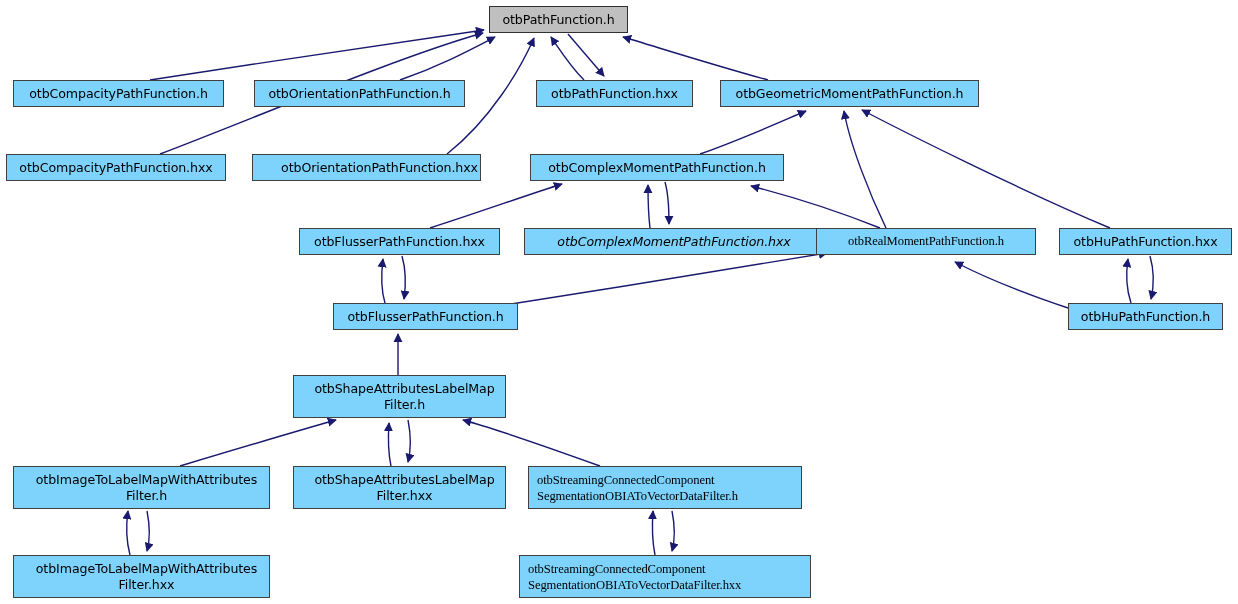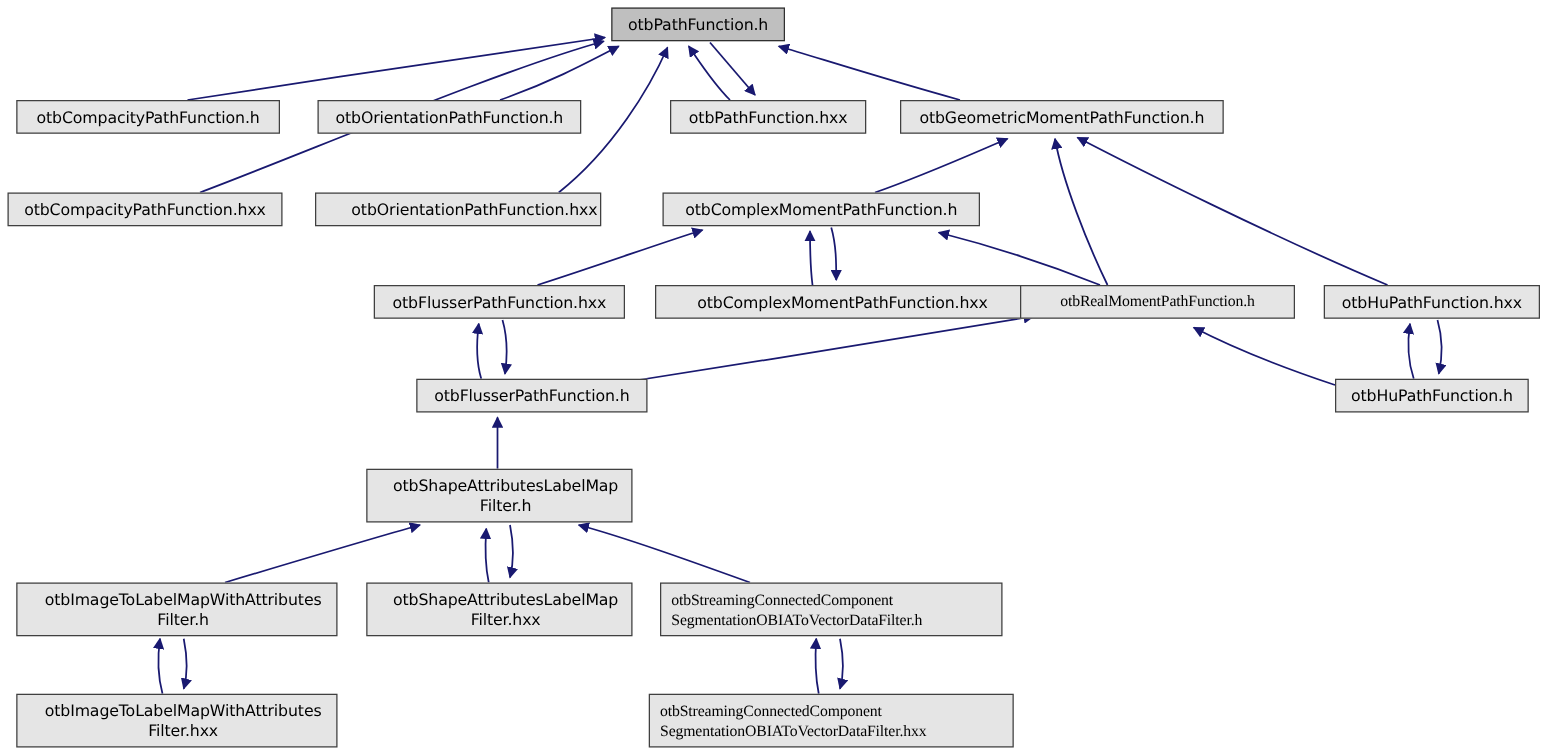--- a/index.html
+++ b/index.html
@@ -22,21 +22,21 @@
     left: 0;
     top: 0;
     width: 1238px;
     height: 604px;
     pointer-events: none;
   }
   .node {
     position: absolute;
     box-sizing: border-box;
     border: 1px solid #404040;
-    background: #e5e5e5;
+    background: #7dd3fc;
     color: #000000;
     font-size: 12.6px;
     line-height: 15px;
     display: flex;
     align-items: center;
     justify-content: center;
     text-align: center;
     white-space: pre-line;
     padding: 0 6px;
     letter-spacing: -0.1px;
@@ -101,21 +101,21 @@
     </svg>
 <div class="node root" style="left: 489px; top: 6px; width: 139px; height: 27px;">otbPathFunction.h</div>
     <div class="node" style="left: 13px; top: 80px; width: 211px; height: 27px;">otbCompacityPathFunction.h</div>
     <div class="node" style="left: 254px; top: 80px; width: 211px; height: 27px;">otbOrientationPathFunction.h</div>
     <div class="node" style="left: 536px; top: 80px; width: 157px; height: 27px;">otbPathFunction.hxx</div>
     <div class="node" style="left: 720px; top: 80px; width: 259px; height: 27px;">otbGeometricMomentPathFunction.h</div>
     <div class="node" style="left: 6px; top: 154px; width: 220px; height: 27px;">otbCompacityPathFunction.hxx</div>
     <div class="node" style="left: 252px; top: 154px; width: 229px; height: 27px; padding-left: 32px;">otbOrientationPathFunction.hxx</div>
     <div class="node" style="left: 530px; top: 154px; width: 254px; height: 27px;">otbComplexMomentPathFunction.h</div>
     <div class="node" style="left: 299px; top: 228px; width: 201px; height: 27px;">otbFlusserPathFunction.hxx</div>
-    <div class="node" style="left: 524px; top: 228px; width: 300px; height: 27px;">otbComplexMomentPathFunction.hxx</div>
+    <div class="node" style="left: 524px; top: 228px; width: 300px; height: 27px; font-style: italic;">otbComplexMomentPathFunction.hxx</div>
     <div class="node" style="left: 816px; top: 228px; width: 220px; height: 27px; font-family: Liberation Serif, serif;">otbRealMomentPathFunction.h</div>
     <div class="node" style="left: 1059px; top: 228px; width: 173px; height: 27px;">otbHuPathFunction.hxx</div>
     <div class="node" style="left: 307px; top: 303px; width: 185px; height: 27px; margin-left: 26px;">otbFlusserPathFunction.h</div>
     <div class="node" style="left: 1068px; top: 303px; width: 155px; height: 27px;">otbHuPathFunction.h</div>
     <div class="node wrap-center" style="left: 293px; top: 375px; width: 213px; height: 43px;">otbShapeAttributesLabelMap
 Filter.h</div>
     <div class="node wrap-center" style="left: 13px; top: 466px; width: 257px; height: 43px;">otbImageToLabelMapWithAttributes
 Filter.h</div>
     <div class="node wrap-center" style="left: 293px; top: 466px; width: 213px; height: 43px;">otbShapeAttributesLabelMap
 Filter.hxx</div>

